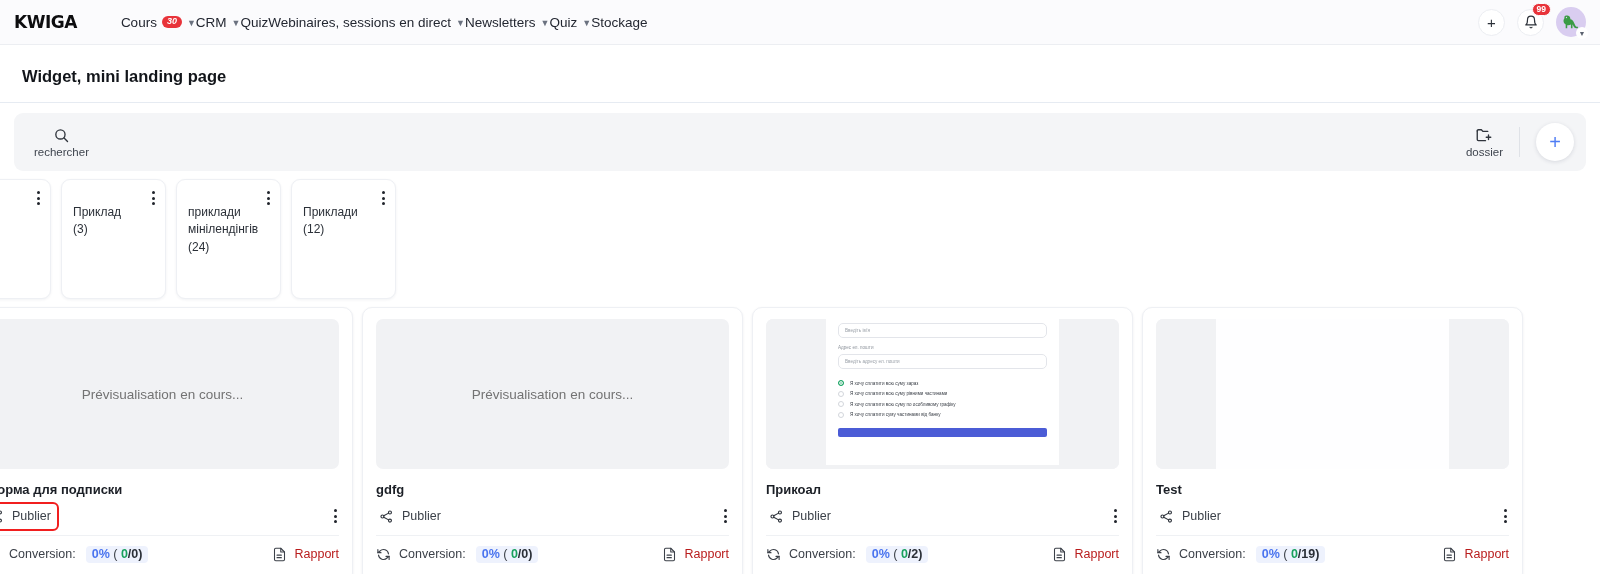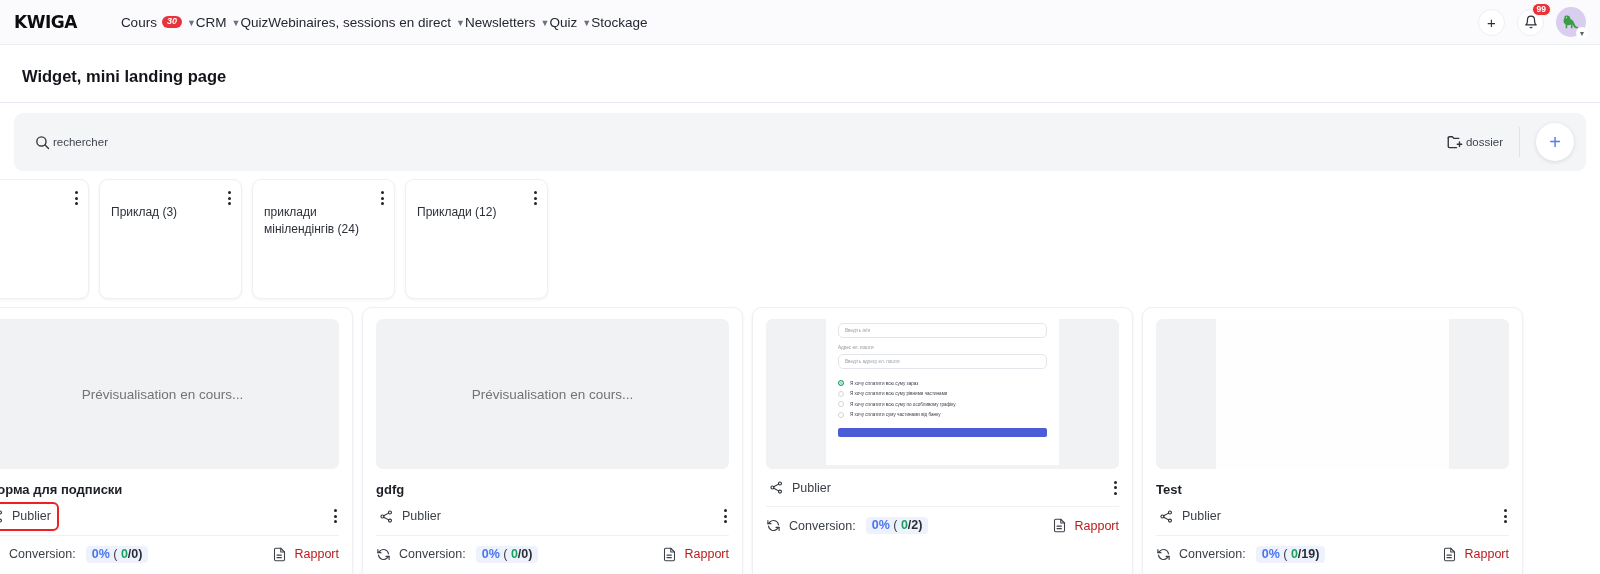--- a/index.html
+++ b/index.html
@@ -90,41 +90,41 @@
   .toolbar {
     margin: 10px 14px 0;
     background: #f4f5f7;
     border-radius: 9px;
     height: 58px;
     display: flex; align-items: center;
     padding: 0 12px 0 20px;
     position: relative;
   }
   .tool-stack {
-    display: flex; flex-direction: row; align-items: center;
+    display: flex; flex-direction: column; align-items: center;
     gap: 2px; cursor: pointer; color: #3a4049;
   }
   .tool-stack .lbl { font-size: 11.5px; color: #3f454f; }
   .toolbar-right { margin-left: auto; display: flex; align-items: center; gap: 16px; }
   .vsep { width: 1px; height: 30px; background: #dfe2e7; }
   .fab {
     width: 38px; height: 38px; border-radius: 50%;
     background: #fff; color: #4f7df4; font-size: 20px;
     display: flex; align-items: center; justify-content: center;
     box-shadow: 0 1px 4px rgba(20,30,60,.13); cursor: pointer;
   }
 
   
   .folder-row {
     display: flex; gap: 10px;
     padding: 8px 0 0 0;
     margin-left: -54px;
   }
   .folder-card {
-    width: 143px; height: 120px;
+    width: 105px; height: 120px;
     background: #fff;
     border: 1px solid #eef0f4;
     border-radius: 9px;
     box-shadow: 0 1px 3px rgba(25,35,60,.06);
     padding: 12px 11px;
     position: relative; flex: none; cursor: pointer;
   }
   .folder-name {
     font-size: 12px; color: #2b3038; line-height: 1.45;
     padding-right: 18px; margin-top: 12px;
@@ -476,20 +476,21 @@
             <div class="mk-radio">
               <span class="dot"></span>
               <span>Я хочу сплатити суму частинами від банку</span>
             </div>
           </div>
           <div class="mk-btn"></div>
         </div>
         <div class="mock-side"></div>
       </div>
     </div>
+    <div class="card-title">Прикоал</div>
     <div class="card-actions">
       <div class="publish">
         <span>
           <svg width="15" height="15" viewBox="0 0 24 24" fill="none" stroke="#2f343c" stroke-width="1.8" stroke-linecap="round" stroke-linejoin="round">
             <circle cx="17.5" cy="5.5" r="2.4"></circle>
               <circle cx="17.5" cy="18.5" r="2.4"></circle>
               <circle cx="5.5" cy="12" r="2.4"></circle>
             <line x1="7.6" y1="10.9" x2="15.4" y2="6.6"></line>
               <line x1="7.6" y1="13.1" x2="15.4" y2="17.4"></line>
           </svg>

